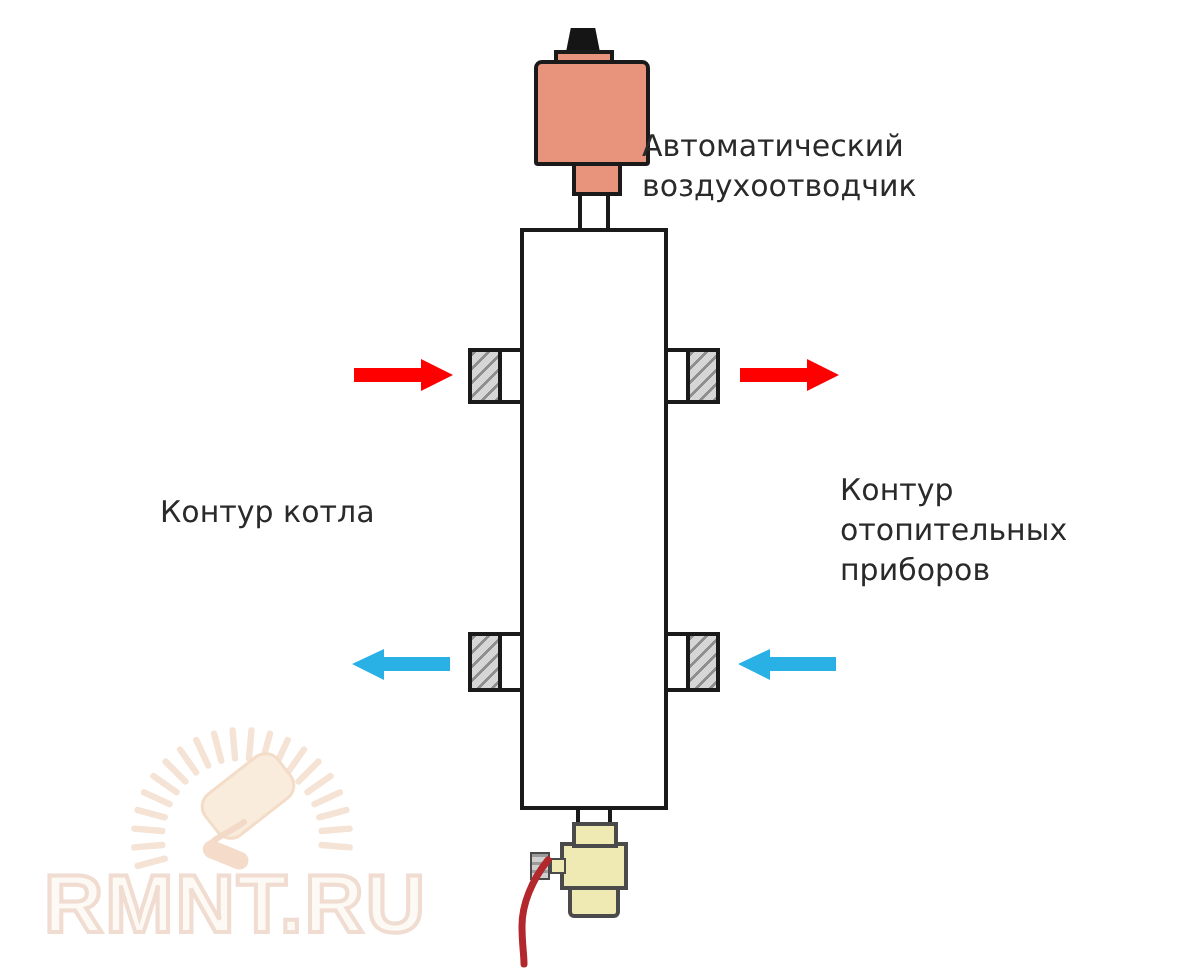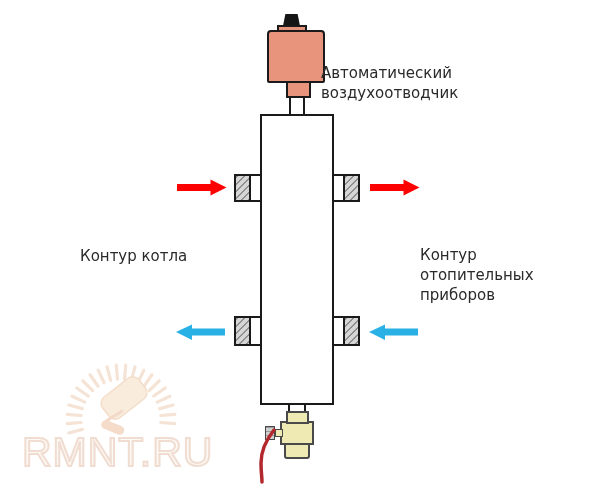--- a/index.html
+++ b/index.html
@@ -7,21 +7,21 @@
     position:relative; width:600px; height:490px; background:#fff; overflow:hidden;
     font-family:"DejaVu Sans","Liberation Sans",sans-serif;
   }
   .abs{position:absolute; box-sizing:border-box;}
 
   
   .wm-svg{left:0;top:0;width:600px;height:490px;z-index:1;pointer-events:none;}
   .wm-svg .ray{stroke:var(--watermark-tint);stroke-width:3.2;stroke-linecap:round;}
   .wm-text{
     left:22px; top:429px; z-index:1;
-    font-family:"Liberation Sans",sans-serif; font-weight:400; font-size:41px;
+    font-family:"Liberation Sans",sans-serif; font-weight:700; font-size:41px;
     letter-spacing:1px; color:#fdf9f4;
     -webkit-text-stroke:2px #f0dcd0;
   }
 
   
   .vessel-body{
     left:260px; top:114px; width:74px; height:291px;
     background:#fff; border:2px solid var(--outline); z-index:4;
   }
   .vent-pipe{
@@ -77,21 +77,21 @@
     background:repeating-linear-gradient(180deg,#9a9a9a 0 1.5px,#cfcfcf 1.5px 4px);
   }
 
   
   .overlay-svg{left:0;top:0;width:600px;height:490px;z-index:6;pointer-events:none;}
 
   
   .label{font-size:15px; line-height:20px; color:#2a2a2a; z-index:7;}
   .label-air-vent{left:321px; top:37px; width:145px;margin-top:26px;}
   .label-left{left:80px; top:246px; width:160px;}
-  .label-right{left:420px; top:245px; width:172px;}
+  .label-right{left:420px; top:235px; width:172px;}
   .label-drain{left:322px; top:431px; width:170px;}
 </style>
 </head>
 <body>
 
 <div class="stage">
 
   <svg class="abs wm-svg" viewBox="0 0 600 490">
     <g id="sun-rays">
         <line x1="82.36296694843728" y1="429.35276180410085" x2="68.84000538039032" y2="432.97622843553614" class="ray"></line>

